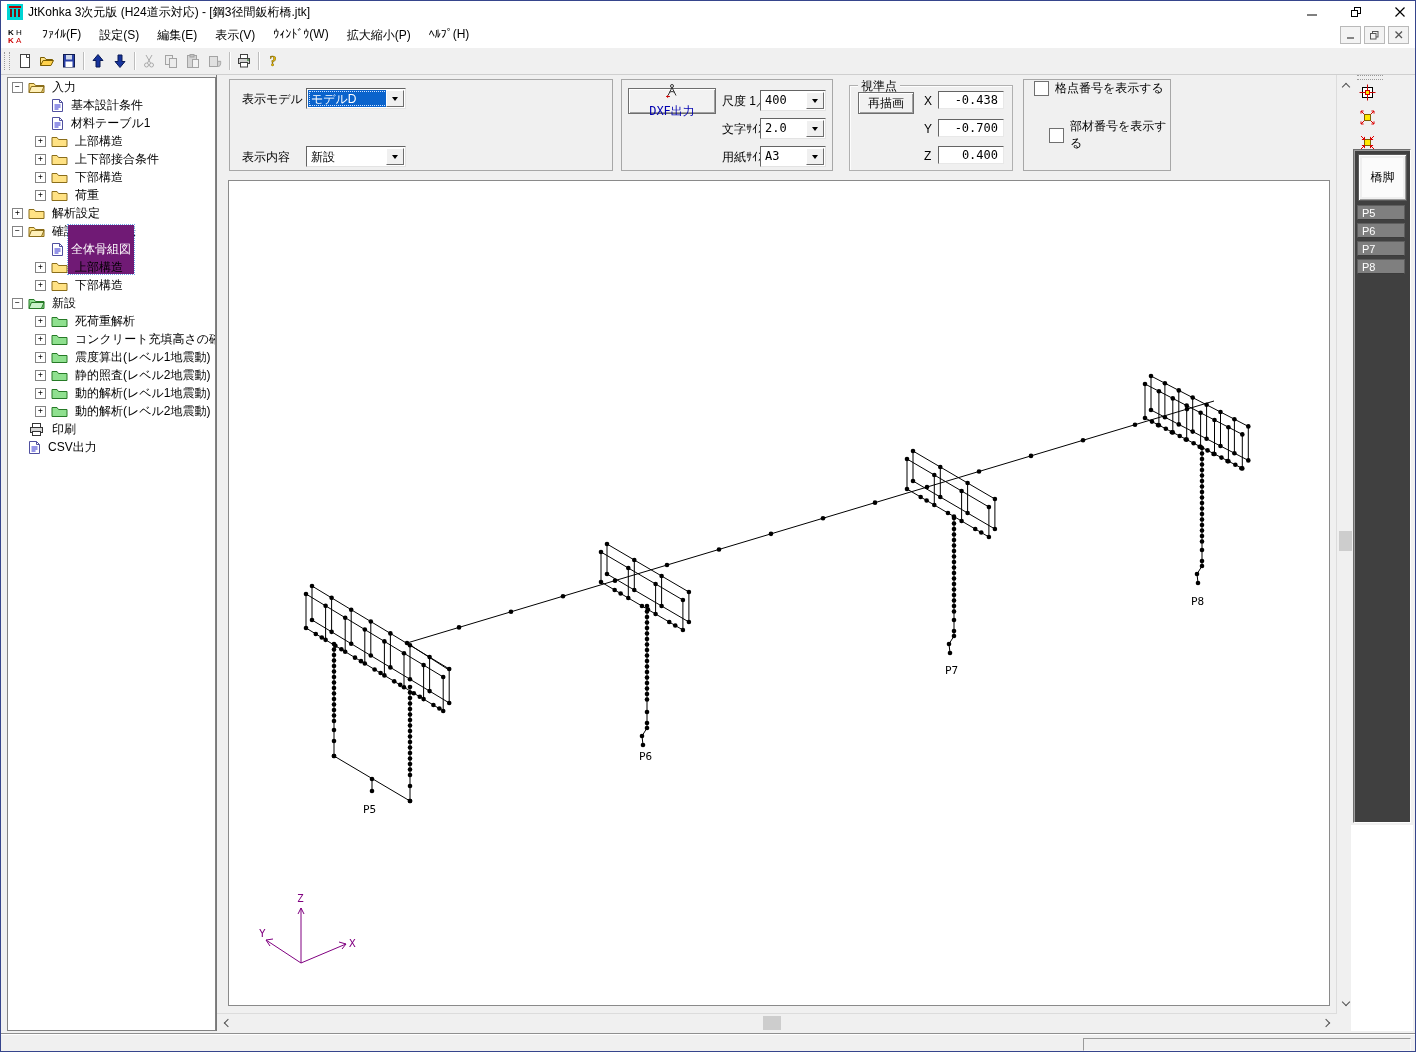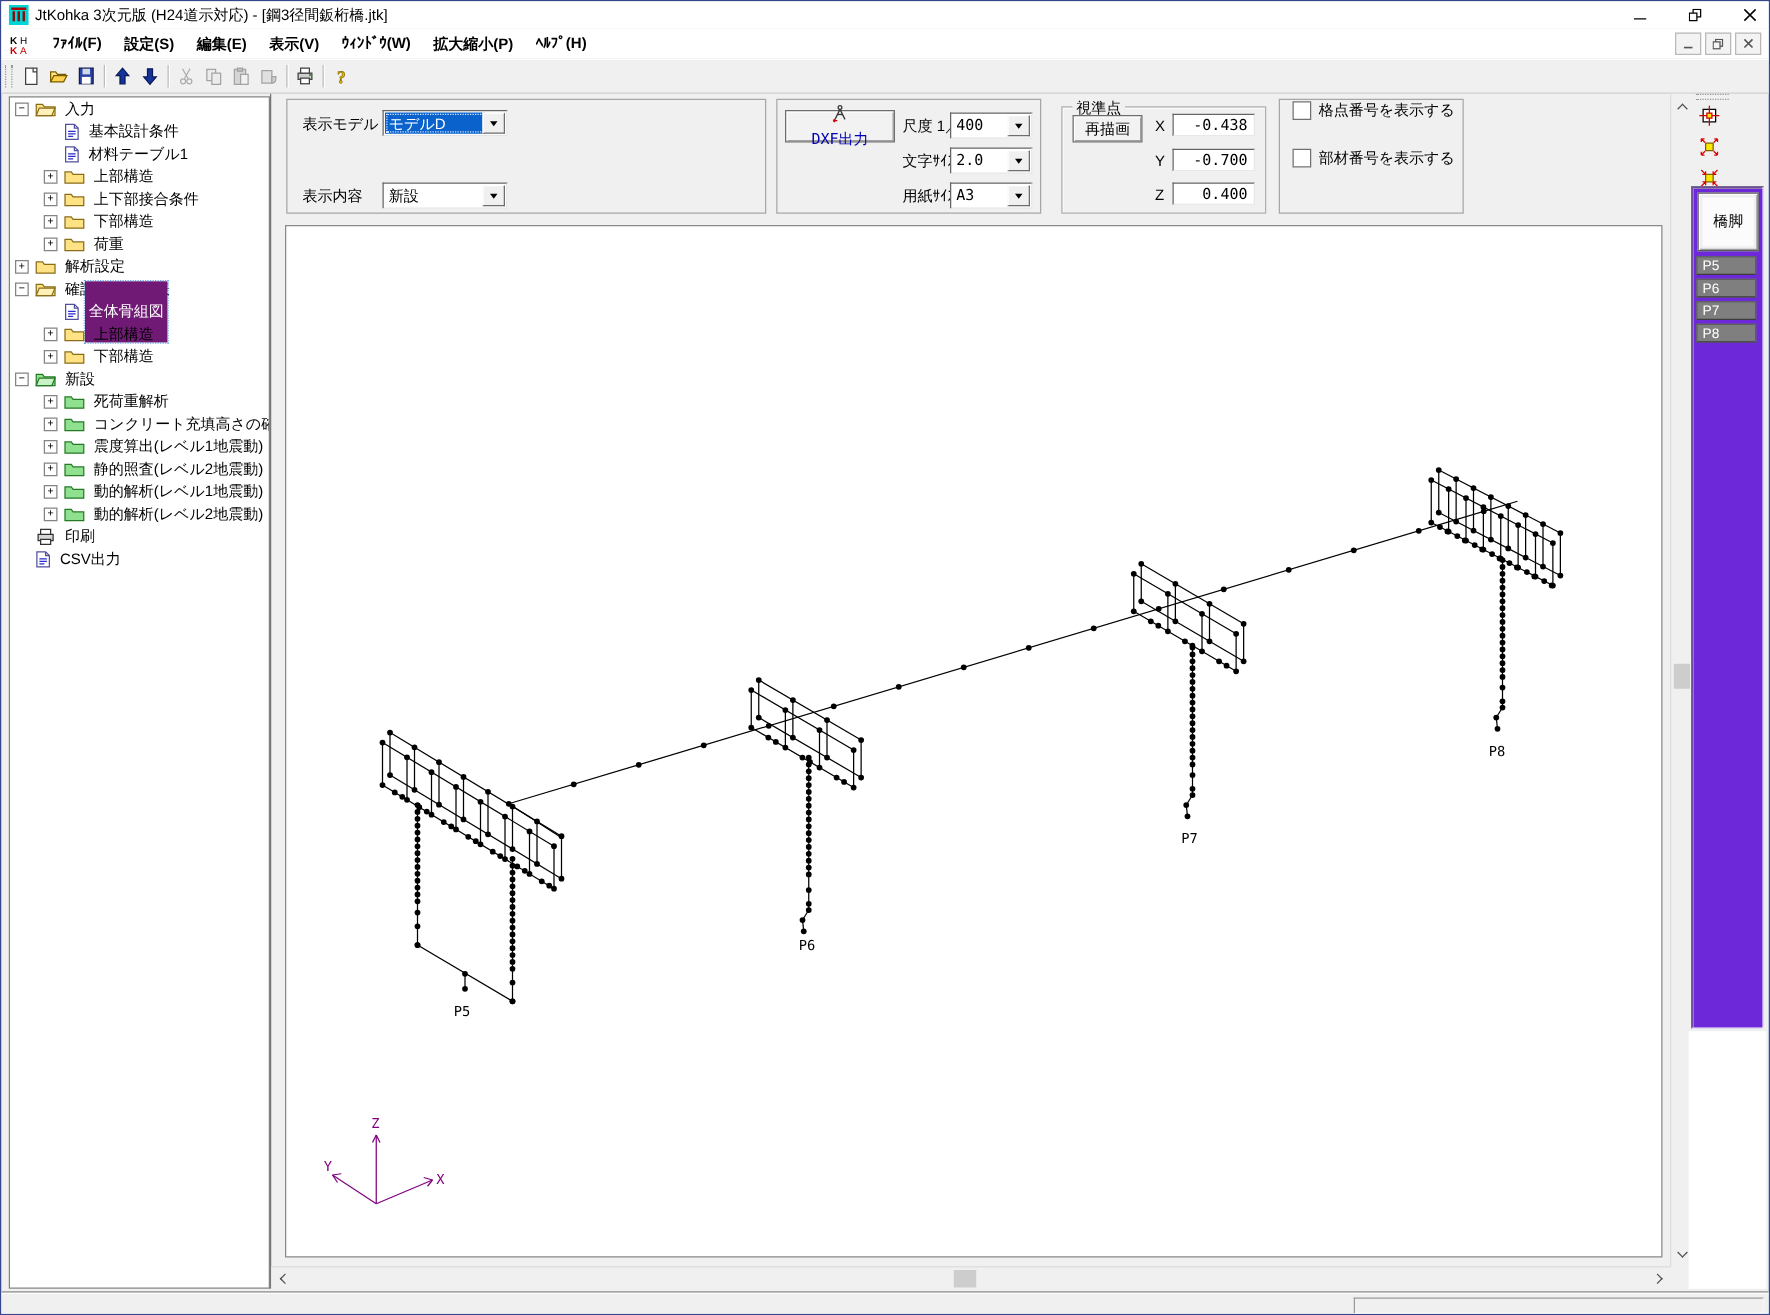--- a/index.html
+++ b/index.html
@@ -55,21 +55,21 @@
   .sb-thumb{position:absolute;background:#cdcdcd;}
   .chev{display:inline-block;width:5px;height:5px;border-right:1.5px solid #505050;border-bottom:1.5px solid #505050;}
   .chev.up{transform:rotate(-135deg);margin-top:3px;}
   .chev.down{transform:rotate(45deg);margin-bottom:2px;}
   .chev.left{transform:rotate(135deg);margin-left:2px;}
   .chev.right{transform:rotate(-45deg);margin-right:2px;}
   
   .mini-toolbar{position:absolute;left:1350px;top:72px;width:46px;height:86px;}
   .mini-grip{position:absolute;left:6px;top:2px;width:26px;height:3px;border-top:1px dotted #9a9a9a;border-bottom:1px dotted #9a9a9a;}
   .mini-btn{position:absolute;left:5px;width:22px;height:22px;display:flex;align-items:center;justify-content:center;}
-  .pier-panel{position:absolute;left:1352px;top:148px;width:58px;height:674px;background:#6d28d9;border:1px solid;border-color:#6e6e6e #fdfdfd #fdfdfd #6e6e6e;box-shadow:inset 1px 1px 0 #9e9e9e;box-sizing:border-box;}
+  .pier-panel{position:absolute;left:1352px;top:148px;width:58px;height:674px;background:#404040;border:1px solid;border-color:#6e6e6e #fdfdfd #fdfdfd #6e6e6e;box-shadow:inset 1px 1px 0 #9e9e9e;box-sizing:border-box;}
   .kyokaku-btn{position:absolute;left:4px;top:4px;width:47px;height:45px;background:#fbfbfb;border:1px solid #5a5a5a;box-shadow:inset 1px 1px 0 #fff,inset -1px -1px 0 #9d9d9d,inset 0 0 0 3px #efefef;font-size:12px;color:#000;display:flex;align-items:center;justify-content:center;}
   .pier-tab{width:48px;height:15px;background:#7f7f7f;border:1px solid #5e5e5e;border-bottom-color:#3c3c3c;color:#fff;font:11px "Liberation Sans",sans-serif;display:flex;align-items:center;padding-left:4px;box-sizing:border-box;margin:3px 0 0 3px;}
   .white-patch{position:absolute;left:1350px;top:824px;width:62px;height:206px;background:#fff;}
   
   .statusbar{position:absolute;left:0;top:1032px;width:100%;height:18px;background:#f0f0f0;border-top:1px solid #8f8f8f;box-shadow:inset 0 1px 0 #fff;}
   .status-field{position:absolute;left:1082px;top:4px;width:326px;height:11px;border:1px solid;border-color:#9a9a9a #f8f8f8 #f8f8f8 #9a9a9a;}
   svg{display:block;}
 </style>
 </head>
 <body>
@@ -109,21 +109,21 @@
 
   <div class="menubar">
     <span class="menu-icon">
       <svg width="18" height="17">
           <text x="1" y="8" font-size="8" font-weight="bold" fill="#000">K</text>
           <text x="9" y="8" font-size="8" fill="#000">H</text>
           <text x="1" y="16" font-size="8" font-weight="bold" fill="#c00">K</text>
           <text x="9" y="16" font-size="8" fill="#c00">A</text>
         </svg>
     </span>
-    <div id="menu-items" style="display:flex;font-weight:bold;">
+    <div id="menu-items" style="display:flex;">
         <span class="menu-item">ﾌｧｲﾙ(F)</span>
         <span class="menu-item">設定(S)</span>
         <span class="menu-item">編集(E)</span>
         <span class="menu-item">表示(V)</span>
         <span class="menu-item">ｳｨﾝﾄﾞｳ(W)</span>
         <span class="menu-item">拡大縮小(P)</span>
         <span class="menu-item">ﾍﾙﾌﾟ(H)</span>
       </div>
     <div class="mdi-controls">
       <span class="mdi-btn">
@@ -510,21 +510,21 @@
     <div class="numfield" style="left:88px;top:33px;width:66px;height:18px;">-0.700</div>
     <span class="plabel" style="left:74px;top:63px;">Z</span>
     <div class="numfield" style="left:88px;top:60px;width:66px;height:18px;">0.400</div>
   </div>
 
   <div class="panel" style="left:1022px;top:78px;width:148px;height:92px;">
     <div class="cbrow" style="left:10px;top:0;justify-content:space-between;">
       <span class="cbbox"></span>
       <span class="cblabel">格点番号を表示する</span>
     </div>
-    <div class="cbrow" style="left:10px;top:38px;">
+    <div class="cbrow" style="left:25px;top:38px;">
       <span class="cbbox"></span>
       <span class="cblabel">部材番号を表示する</span>
     </div>
   </div>
 
   <div class="canvas">
     <svg id="drawing" width="1100" height="824" viewBox="0 0 1100 824">
         <line x1="178" y1="462" x2="985" y2="220" stroke="#000000" stroke-width="1"></line>
         <circle cx="178" cy="462" r="2.3" fill="#000000"></circle>
         <circle cx="230" cy="446.40644361833955" r="2.3" fill="#000000"></circle>

